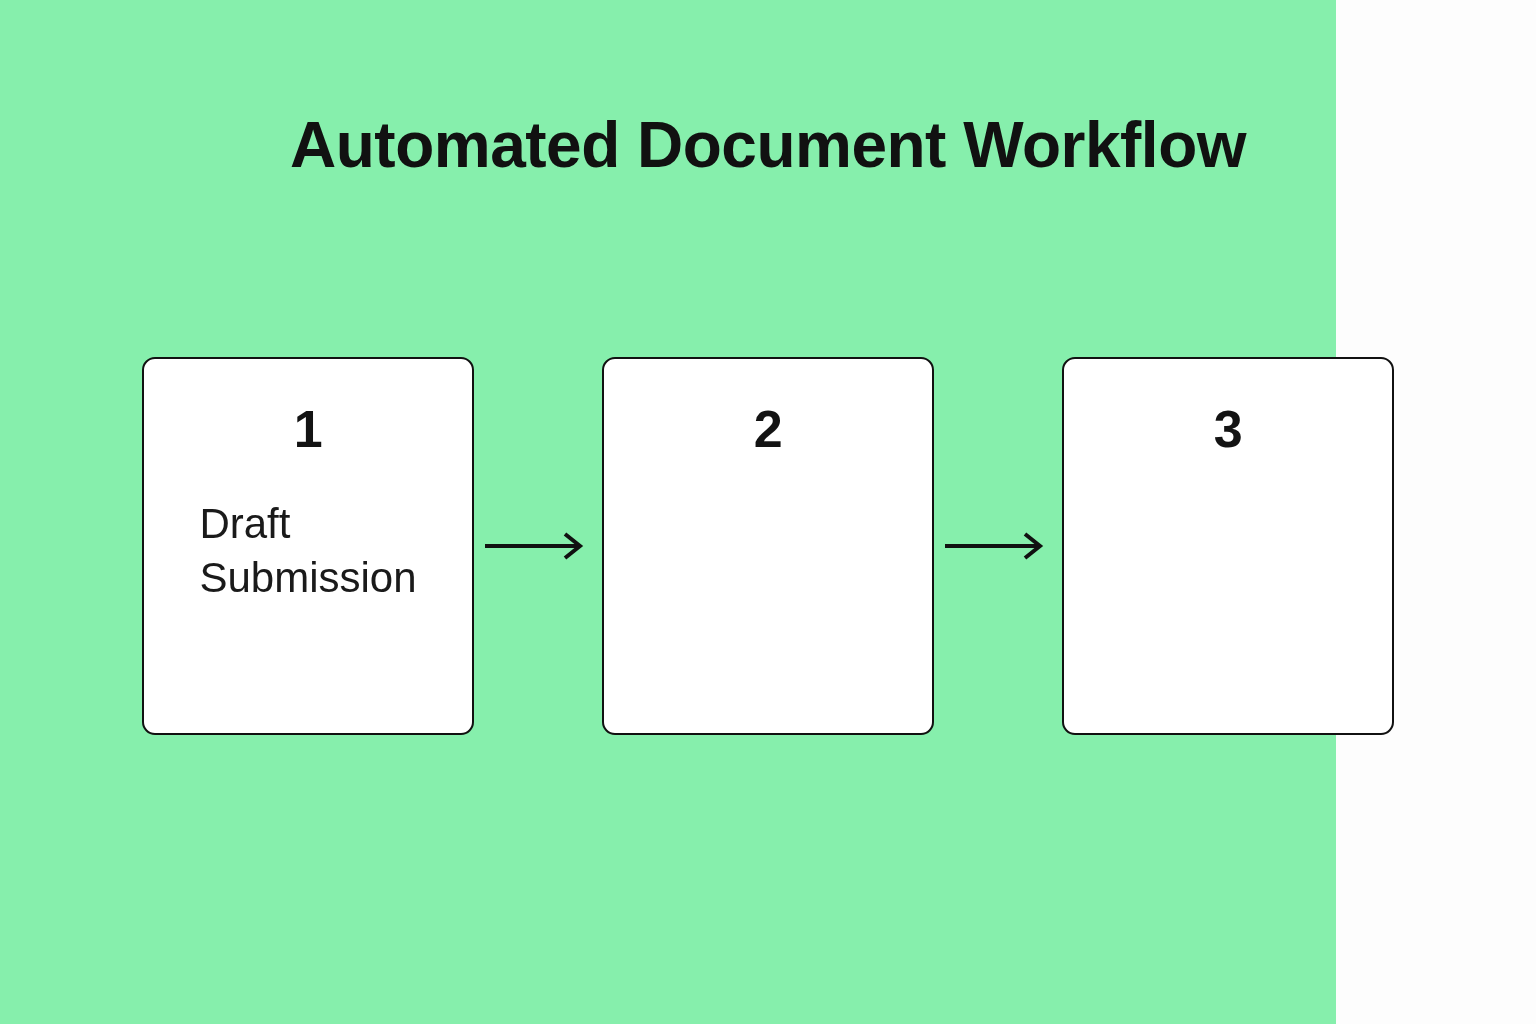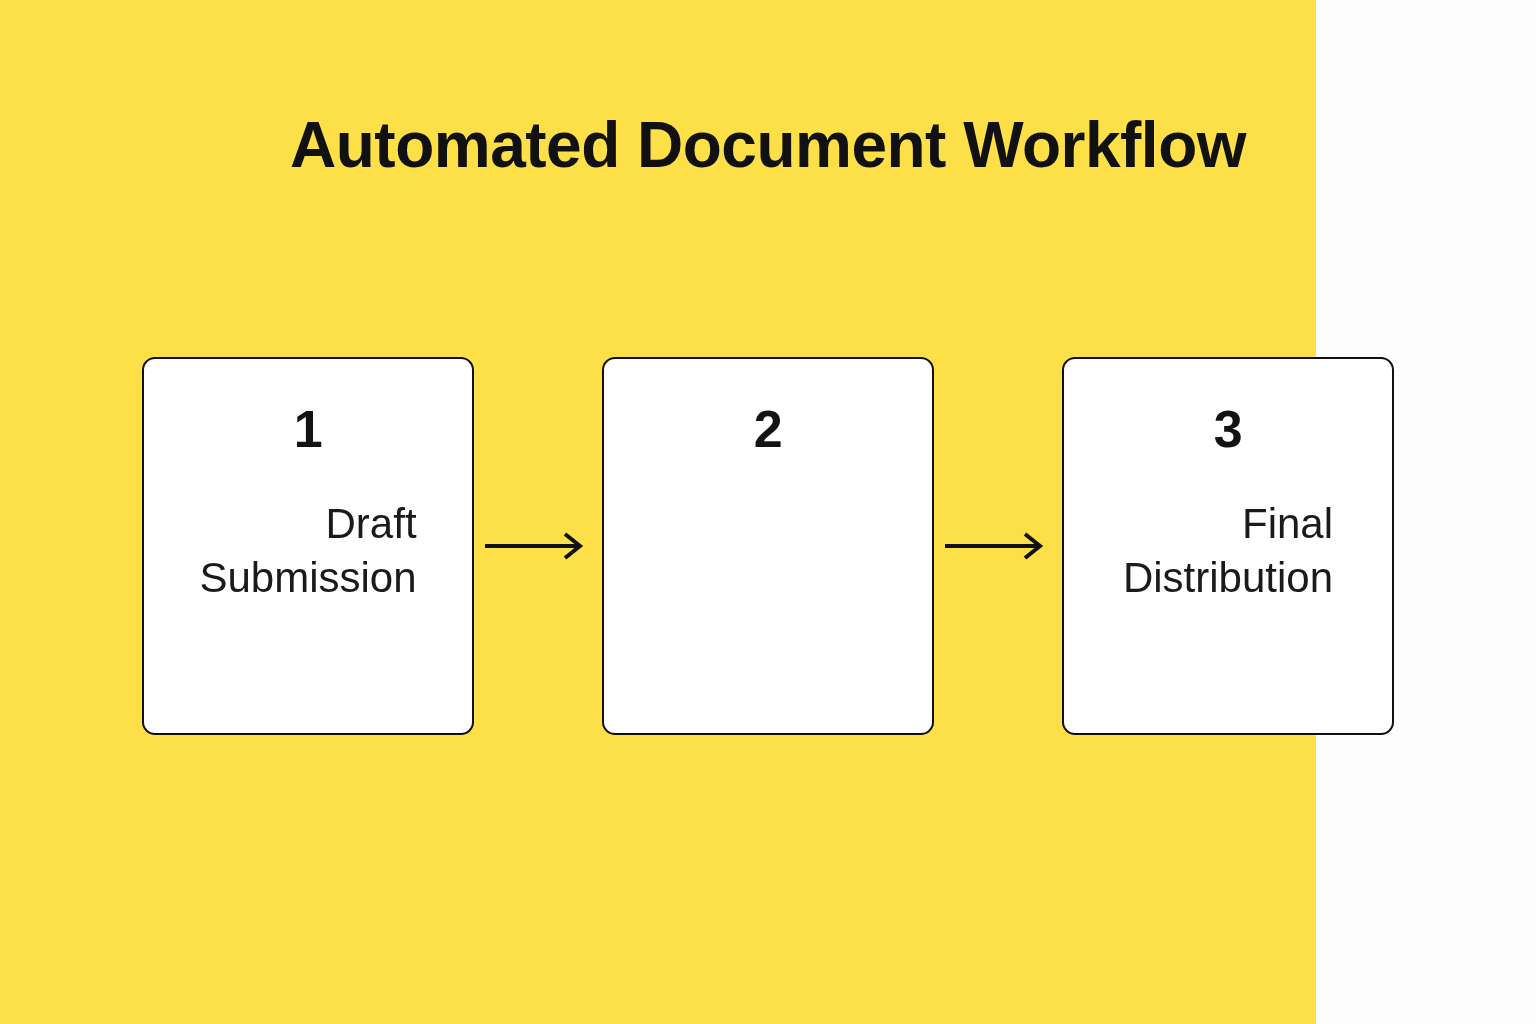--- a/index.html
+++ b/index.html
@@ -12,21 +12,22 @@
     height: 1024px;
     background: #fdfdfd;
     font-family: "Liberation Sans", "DejaVu Sans", sans-serif;
     overflow: hidden;
   }
 
   #canvas {
     position: relative;
     width: 1316px;
     height: 1024px;
-    background: #fde047;
+    background: #86efac;
+    padding-left: 20px;
   }
 
   
   #diagram-title {
     position: absolute;
     left: 0;
     top: 112px;
     width: 1536px;
     text-align: center;
     font-size: 64px;
@@ -72,21 +73,21 @@
     line-height: 1;
     letter-spacing: -0.5px;
     margin-bottom: 42px;
   }
 
   .step-label {
     font-size: 42px;
     font-weight: 400;
     color: #1a1a1a;
     line-height: 1.28;
-    text-align: right;
+    text-align: left;
     padding: 0 8px;
     white-space: pre-line;
   }
 
   
   .connector {
     flex: 0 0 127px;
     width: 127px;
     height: 378px;
     position: relative;
@@ -127,18 +128,16 @@
 
     <div class="connector">
       <svg width="106" height="30" viewBox="0 0 106 30">
         <line x1="0" y1="15" x2="92" y2="15" stroke="#111111" stroke-width="4" stroke-linecap="butt"></line>
         <polyline points="80,3 95,15 80,27" fill="none" stroke="#111111" stroke-width="4" stroke-linecap="butt" stroke-linejoin="miter"></polyline>
       </svg>
     </div>
 
     <div class="step-node">
       <div class="step-number">3</div>
-      <div class="step-label">Final
-Distribution</div>
     </div>
 
   </div>
 </div>
 
 </body></html>

